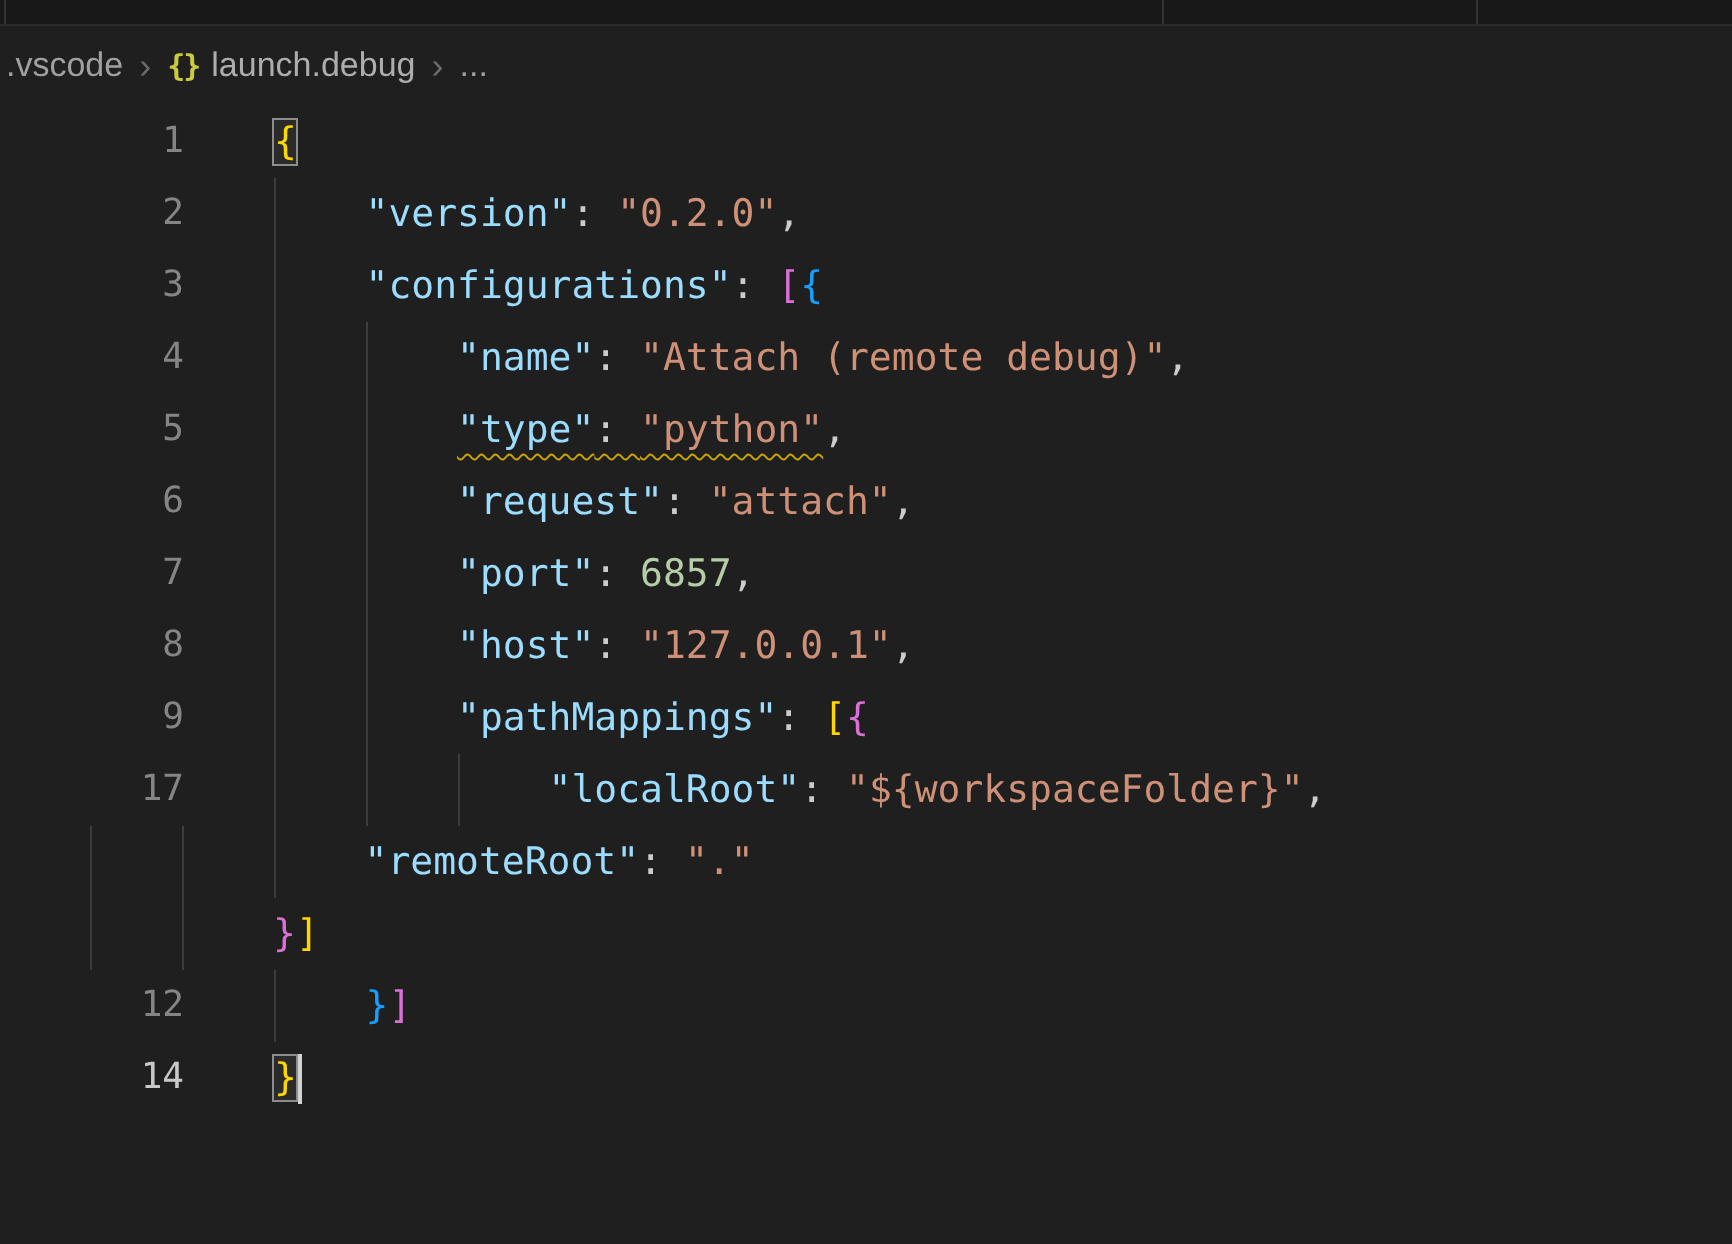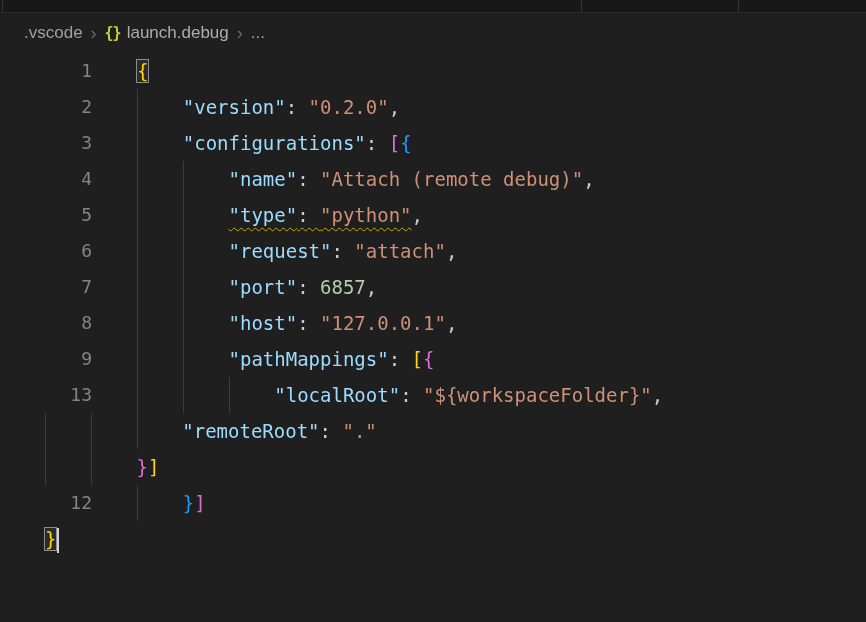--- a/index.html
+++ b/index.html
@@ -17,21 +17,21 @@
     position: relative;
   }
   .tabsep {
     position: absolute; top: 0; bottom: 0; width: 1px; background: #343434;
   }
   
   .breadcrumb {
     height: 40px;
     display: flex;
     align-items: center;
-    padding-left: 24px;
+    padding-left: 3px;
     font-family: "Liberation Sans", sans-serif;
     font-size: 17px;
     color: #a0a0a0;
     background: #1f1f1f;
     white-space: pre;
   }
   .bc-item { cursor: pointer; }
   .bc-file { color: #adadad; }
   .bc-sep { color: #6b6b6b; font-size: 18px; padding: 0 8px; }
   .bc-icon {
@@ -119,19 +119,19 @@
   <div>
       <div class="line"><span class="ln">1</span><span class="code"><span></span><span class="tok b1 box">{</span></span></div>
       <div class="line"><span class="ln">2</span><span class="code"><span class="guide" style="left: 0ch;"></span><span>    </span><span class="tok key">"version"</span><span class="tok punct">: </span><span class="tok str">"0.2.0"</span><span class="tok punct">,</span></span></div>
       <div class="line"><span class="ln">3</span><span class="code"><span class="guide" style="left: 0ch;"></span><span>    </span><span class="tok key">"configurations"</span><span class="tok punct">: </span><span class="tok b2">[</span><span class="tok b3">{</span></span></div>
       <div class="line"><span class="ln">4</span><span class="code"><span class="guide" style="left: 0ch;"></span><span class="guide" style="left: 4ch;"></span><span>        </span><span class="tok key">"name"</span><span class="tok punct">: </span><span class="tok str">"Attach (remote debug)"</span><span class="tok punct">,</span></span></div>
       <div class="line"><span class="ln">5</span><span class="code"><span class="guide" style="left: 0ch;"></span><span class="guide" style="left: 4ch;"></span><span>        </span><span class="tok key warn">"type"</span><span class="tok punct warn">: </span><span class="tok str warn">"python"</span><span class="tok punct">,</span></span></div>
       <div class="line"><span class="ln">6</span><span class="code"><span class="guide" style="left: 0ch;"></span><span class="guide" style="left: 4ch;"></span><span>        </span><span class="tok key">"request"</span><span class="tok punct">: </span><span class="tok str">"attach"</span><span class="tok punct">,</span></span></div>
       <div class="line"><span class="ln">7</span><span class="code"><span class="guide" style="left: 0ch;"></span><span class="guide" style="left: 4ch;"></span><span>        </span><span class="tok key">"port"</span><span class="tok punct">: </span><span class="tok num">6857</span><span class="tok punct">,</span></span></div>
       <div class="line"><span class="ln">8</span><span class="code"><span class="guide" style="left: 0ch;"></span><span class="guide" style="left: 4ch;"></span><span>        </span><span class="tok key">"host"</span><span class="tok punct">: </span><span class="tok str">"127.0.0.1"</span><span class="tok punct">,</span></span></div>
       <div class="line"><span class="ln">9</span><span class="code"><span class="guide" style="left: 0ch;"></span><span class="guide" style="left: 4ch;"></span><span>        </span><span class="tok key">"pathMappings"</span><span class="tok punct">: </span><span class="tok b1">[</span><span class="tok b2">{</span></span></div>
-      <div class="line"><span class="ln">13</span><span class="code"><span class="guide" style="left: 0ch;"></span><span class="guide" style="left: 4ch;"></span><span class="guide" style="left: 8ch;"></span><span>            </span><span class="tok key">"localRoot"</span><span class="tok punct">: </span><span class="tok str">"${workspaceFolder}"</span><span class="tok punct">,</span></span></div>
+      <div class="line"><span class="ln">17</span><span class="code"><span class="guide" style="left: 0ch;"></span><span class="guide" style="left: 4ch;"></span><span class="guide" style="left: 8ch;"></span><span>            </span><span class="tok key">"localRoot"</span><span class="tok punct">: </span><span class="tok str">"${workspaceFolder}"</span><span class="tok punct">,</span></span></div>
       <div class="line"><span class="code"><span class="guide" style="left: 0ch;"></span><span class="guide" style="left: 4ch;"></span><span class="guide" style="left: 8ch;"></span><span>            </span><span class="tok key">"remoteRoot"</span><span class="tok punct">: </span><span class="tok str">"."</span></span></div>
       <div class="line"><span class="code"><span class="guide" style="left: 0ch;"></span><span class="guide" style="left: 4ch;"></span><span>        </span><span class="tok b2">}</span><span class="tok b1">]</span></span></div>
       <div class="line"><span class="ln">12</span><span class="code"><span class="guide" style="left: 0ch;"></span><span>    </span><span class="tok b3">}</span><span class="tok b2">]</span></span></div>
-      <div class="line active"><span class="code"><span></span><span class="tok b1 box">}</span><span class="cursor"></span></span></div>
+      <div class="line active"><span class="ln">14</span><span class="code"><span></span><span class="tok b1 box">}</span><span class="cursor"></span></span></div>
     </div>
 </div>
 
 </body></html>

